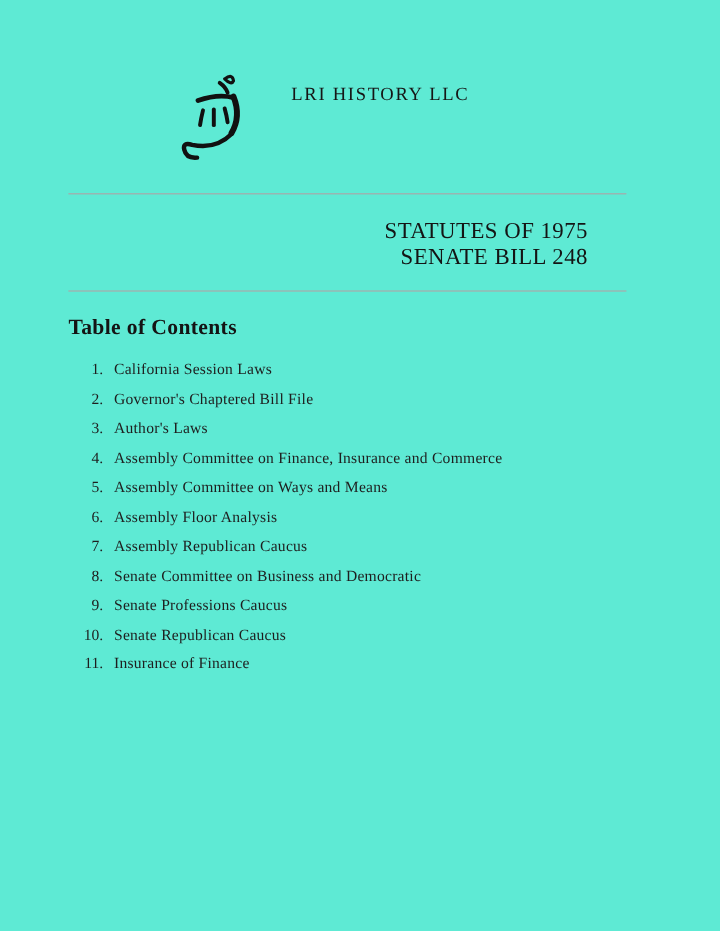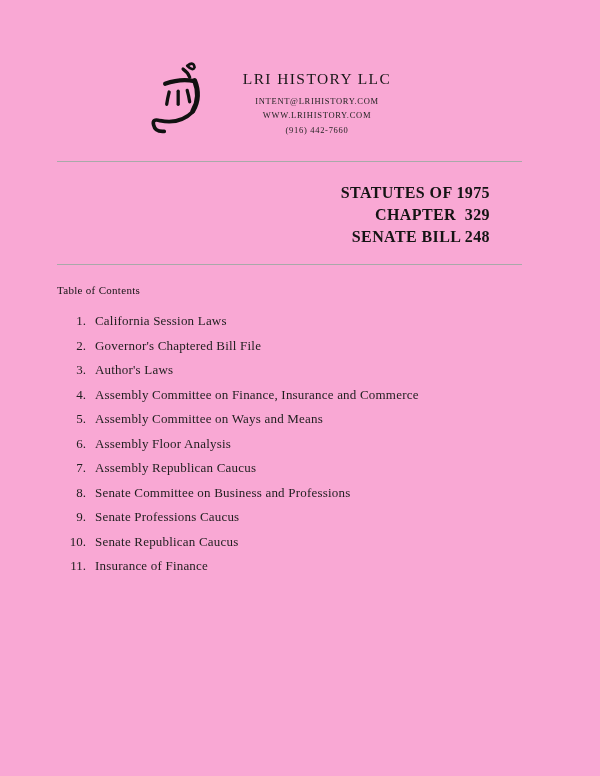--- a/index.html
+++ b/index.html
@@ -1,20 +1,20 @@
 <!DOCTYPE html>
 <html><head>
 <meta charset="utf-8">
 <style>
   html, body { margin: 0; padding: 0; background: #ffffff; }
   .page {
     position: relative;
     width: 600px;
     height: 776px;
-    background: #f9a8d4;
+    background: #5eead4;
     font-family: "Liberation Serif", "DejaVu Serif", serif;
     color: #1b1b1b;
     overflow: hidden;
     box-sizing: border-box;
   }
 
   
   .header {
     display: flex;
     align-items: flex-start;
@@ -53,33 +53,33 @@
   .rule-1 { margin-top: 19px; }
   .rule-2 { margin-top: 16px; }
 
   
   .ref-block {
     margin-top: 20px;
     margin-right: 110px;
     text-align: right;
   }
   .ref-line {
-    font-size: 16px;
-    font-weight: bold;
+    font-size: 19px;
+    font-weight: normal;
     letter-spacing: 0.4px;
     line-height: 22px;
     color: #141414;
     white-space: pre;
   }
 
   
   .toc-title {
     margin: 19px 11px 0 57px;
-    font-size: 11px;
-    font-weight: normal;
+    font-size: 18px;
+    font-weight: bold;
     letter-spacing: 0.3px;
     color: #141414;
   }
   .toc-list {
     list-style: none;
     margin: 17px 0 0 0;
     padding: 0 0 0 57px;
   }
   .toc-item {
     display: flex;
@@ -112,33 +112,27 @@
         <path d="M28 29 q20 -7 36 -3" stroke-width="5"></path>
         <path d="M33 39 q-2 8 -3 15" stroke-width="4"></path>
         <path d="M44 38 q0 8 0 16" stroke-width="4"></path>
         <path d="M55 37 q2 7 3 14" stroke-width="4"></path>
         <path d="M64 25 q8 20 -2 37" stroke-width="6"></path>
         <path d="M62 63 q-16 16 -40 11 q-10 -3 -8 5 q2 9 13 8" stroke-width="4.5"></path>
       </svg>
     </div>
     <div class="header-text">
       <div class="company">LRI HISTORY LLC</div>
-      <div class="contact">
-        <div class="contact-line">INTENT@LRIHISTORY.COM</div>
-        <div class="contact-line">WWW.LRIHISTORY.COM</div>
-        <div class="contact-line">(916) 442-7660</div>
-      </div>
     </div>
   </div>
 
   <hr class="rule rule-1">
 
   <div class="ref-block">
     <div class="ref-line">STATUTES OF 1975</div>
-    <div class="ref-line">CHAPTER  329</div>
     <div class="ref-line">SENATE BILL 248</div>
   </div>
 
   <hr class="rule rule-2">
 
   <div class="toc-title">Table of Contents</div>
 
   <ol class="toc-list">
       <li class="toc-item">
         <span class="toc-num">1.</span>
@@ -163,21 +157,21 @@
       <li class="toc-item">
         <span class="toc-num">6.</span>
         <span class="toc-label">Assembly Floor Analysis</span>
       </li>
       <li class="toc-item">
         <span class="toc-num">7.</span>
         <span class="toc-label">Assembly Republican Caucus</span>
       </li>
       <li class="toc-item">
         <span class="toc-num">8.</span>
-        <span class="toc-label">Senate Committee on Business and Professions</span>
+        <span class="toc-label">Senate Committee on Business and Democratic</span>
       </li>
       <li class="toc-item">
         <span class="toc-num">9.</span>
         <span class="toc-label">Senate Professions Caucus</span>
       </li>
       <li class="toc-item">
         <span class="toc-num">10.</span>
         <span class="toc-label">Senate Republican Caucus</span>
       </li>
       <li class="toc-item">

